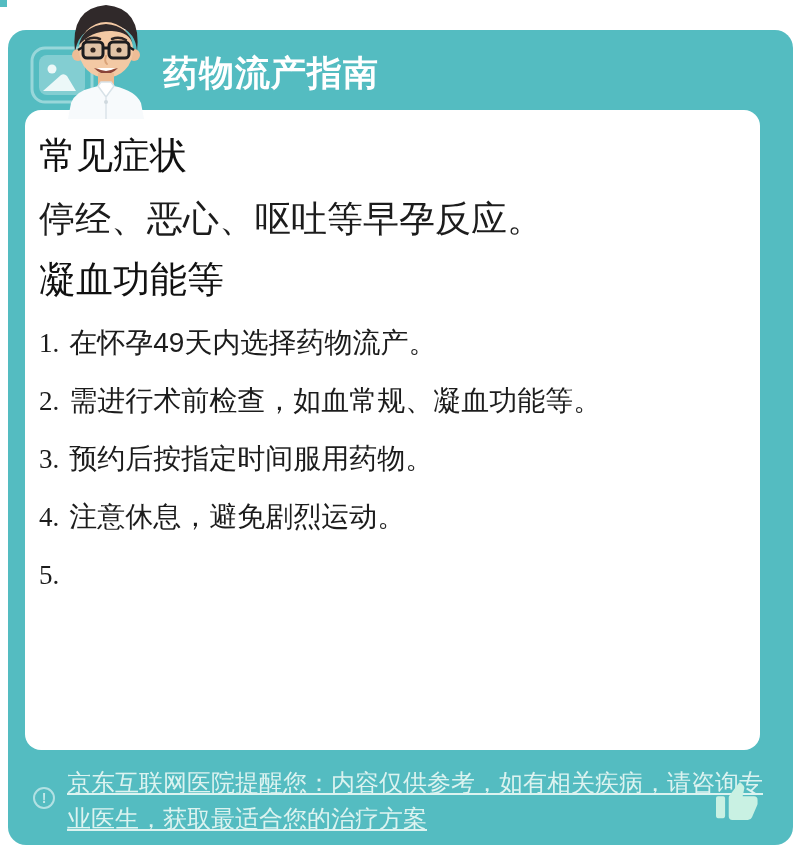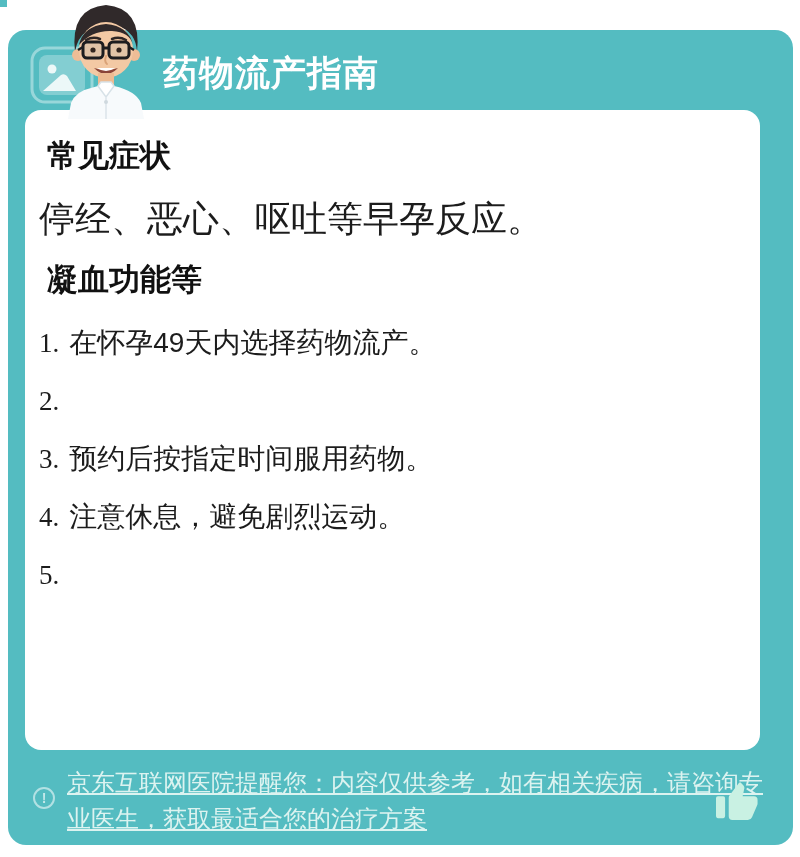--- a/index.html
+++ b/index.html
@@ -31,23 +31,23 @@
     letter-spacing:1px;
     text-align:center;
   }
   .card {
     position:absolute; left:25px; top:110px; width:735px; height:640px;
     background:var(--card,#ffffff);
     border-radius:16px; z-index:2;
     padding:28px 14px 0 14px;
   }
   .card h2 {
-    font-size:31px; line-height:36px; font-weight:bold;
+    font-size:37px; line-height:36px; font-weight:normal;
     color:var(--heading,#111111);
-    margin:0 0 28px 8px;
+    margin:0 0 28px 0;
   }
   .card p {
     font-size:36px; line-height:34px;
     color:var(--body,#1c1c1c);
     margin:0 0 26px 0;
   }
   .care-list { margin-top:4px; }
   .care-item {
     display:flex; align-items:flex-start;
     font-size:28px; line-height:34px;
@@ -147,20 +147,21 @@
 
 
   <h2>凝血功能等</h2>
   <div class="care-list">
     <div class="care-item">
       <span class="num">1.</span>
       <span>在怀孕49天内选择药物流产。</span>
     </div>
     <div class="care-item">
       <span class="num">2.</span>
+      <span>需进行术前检查，如血常规、凝血功能等。</span>
     </div>
     <div class="care-item">
       <span class="num">3.</span>
       <span>预约后按指定时间服用药物。</span>
     </div>
     <div class="care-item">
       <span class="num">4.</span>
       <span>注意休息，避免剧烈运动。</span>
     </div>
     <div class="care-item">

